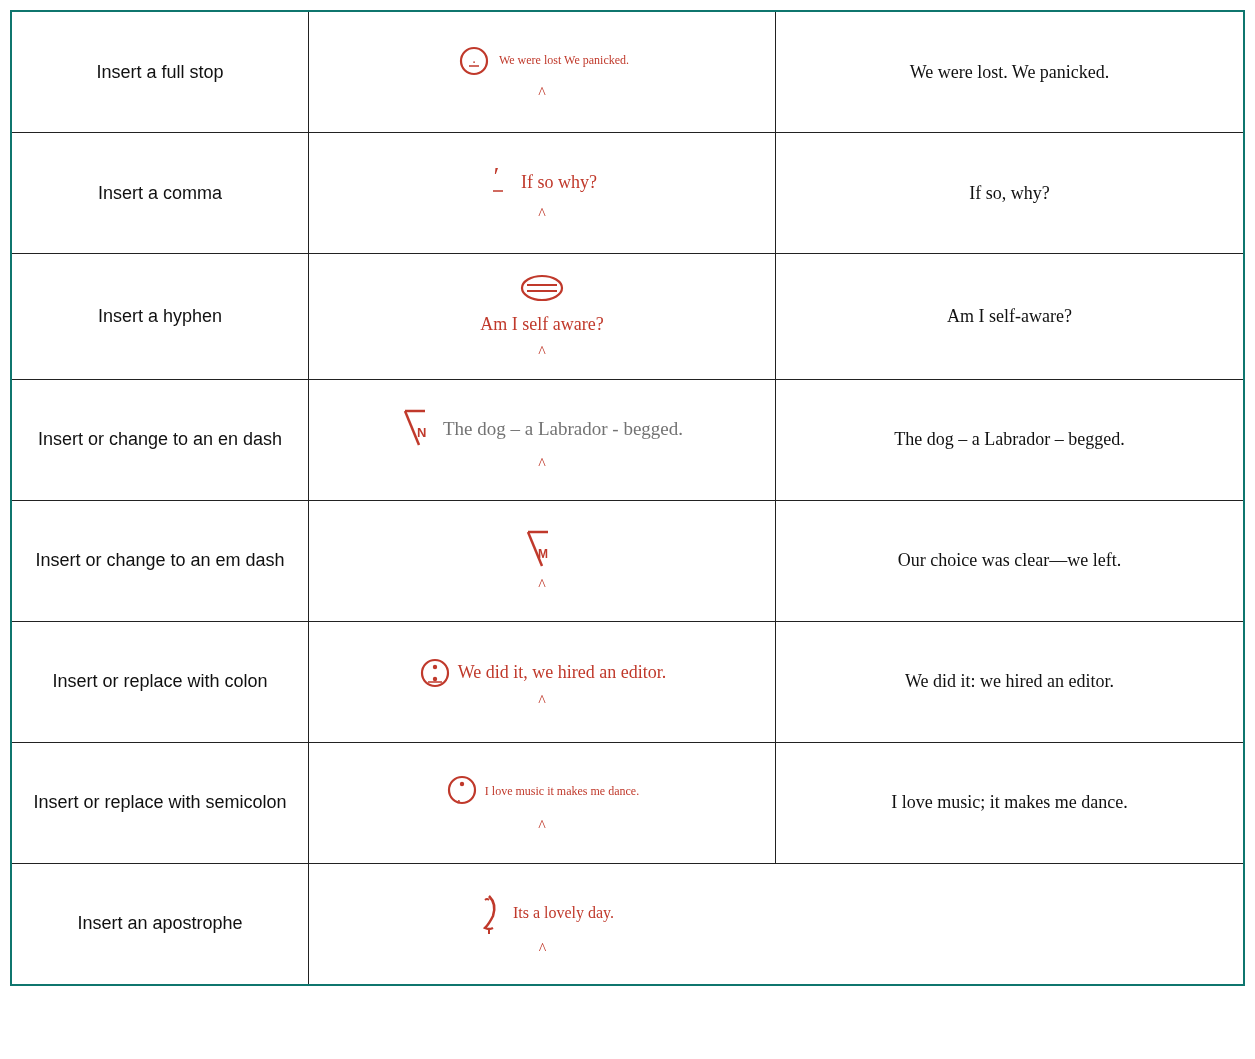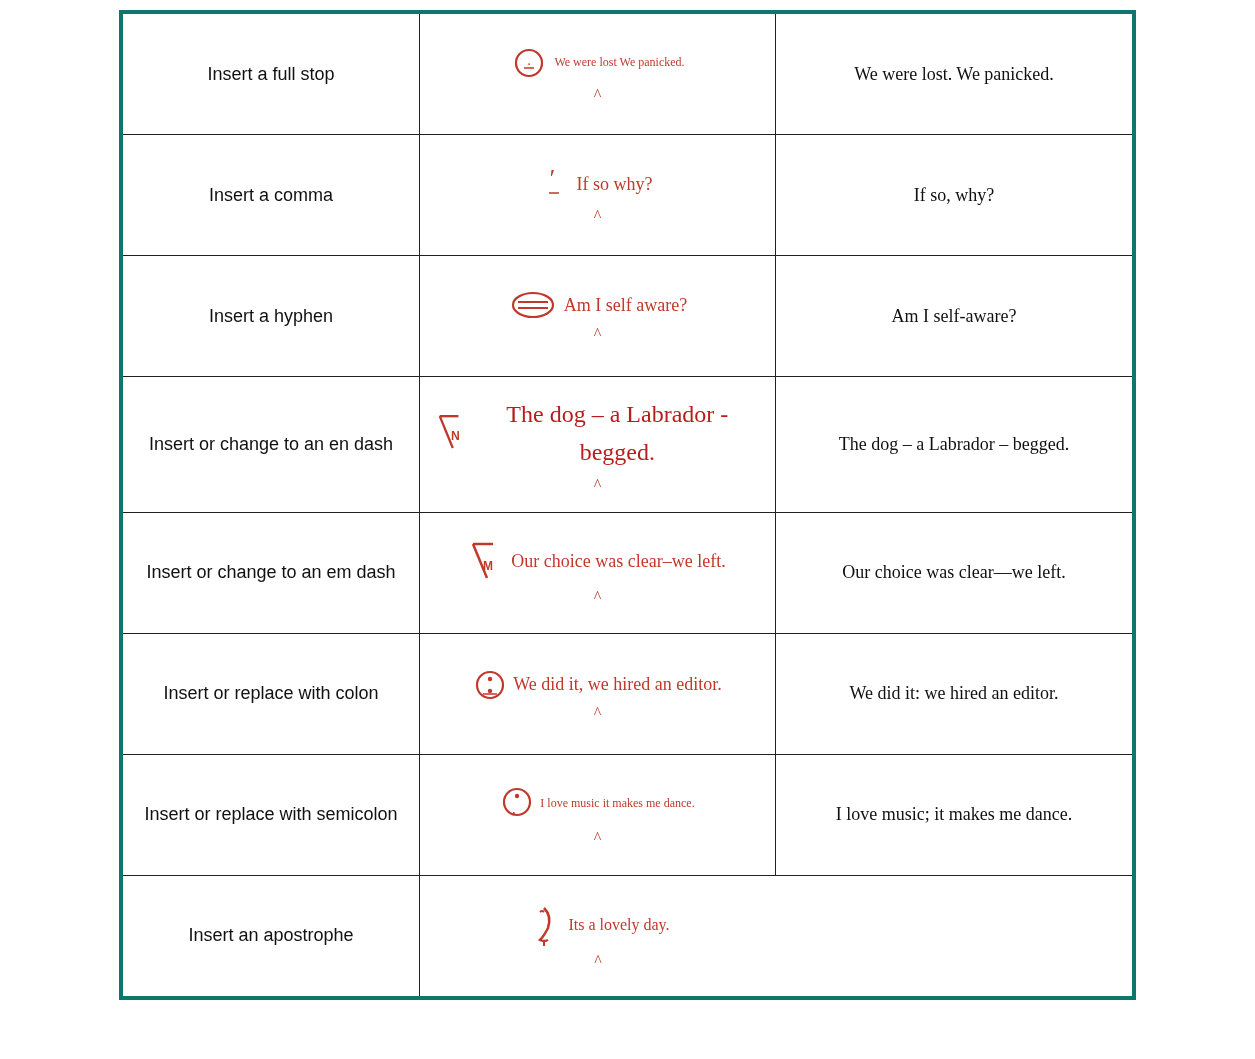--- a/index.html
+++ b/index.html
@@ -5,22 +5,22 @@
     * { box-sizing: border-box; margin: 0; padding: 0; }
     body {
       font-family: Georgia, 'Times New Roman', serif;
       background: #fff;
       display: flex;
       justify-content: center;
       align-items: flex-start;
       padding: 10px;
     }
     .table-wrap {
-      width: 1017px;
-      border: 4px solid #0f766e;
+      width: 1235px;
+      border: 2px solid #0f766e;
     }
     .row {
       display: grid;
       grid-template-columns: 297px 1fr 1fr;
       border-bottom: 1.5px solid #222;
     }
     .row:last-child {
       border-bottom: none;
     }
     .cell {
@@ -102,21 +102,21 @@
       </div>
       <div class="cell">
         <span class="cell-corrected">If so, why?</span>
       </div>
     </div>
     <div class="row">
       <div class="cell">
         <span class="cell-label">Insert a hyphen</span>
       </div>
       <div class="cell" style="flex-direction: column; gap: 4px;">
-        <div style="display: flex; align-items: center; justify-content: center; gap: 6px;">
+        <div style="display: flex; align-items: center; justify-content: center; gap: 6px; flex-direction: column;">
           <svg width="50" height="32" viewBox="0 0 50 32" class="svg-mark">
         <ellipse cx="25" cy="16" rx="20" ry="12" fill="none" stroke="#c0392b" stroke-width="2.2"></ellipse>
         <line x1="10" y1="13" x2="40" y2="13" stroke="#c0392b" stroke-width="2"></line>
         <line x1="10" y1="19" x2="40" y2="19" stroke="#c0392b" stroke-width="2"></line>
       </svg>
           <span class="cell-example red" style="color: rgb(192, 57, 43); font-size: 18px;">Am I self aware?</span>
         </div>
         <div style="color: rgb(192, 57, 43); font-size: 16px; text-align: center;">^</div>
       </div>
       <div class="cell">
@@ -128,41 +128,40 @@
         <span class="cell-label">Insert or change to
 an en dash</span>
       </div>
       <div class="cell" style="flex-direction: column; gap: 4px;">
         <div style="display: flex; align-items: center; justify-content: center; gap: 6px;">
           <svg width="36" height="44" viewBox="0 0 36 44" class="svg-mark">
         <line x1="4" y1="4" x2="18" y2="38" stroke="#c0392b" stroke-width="2.5"></line>
         <line x1="4" y1="4" x2="24" y2="4" stroke="#c0392b" stroke-width="2.5"></line>
         <text x="16" y="30" fill="#c0392b" font-size="13" font-family="Arial" font-weight="bold">N</text>
       </svg>
-          <span class="cell-example red" style="color: #b91c1c; font-size: 24px;">The dog – a Labrador - begged.</span>
+          <span class="cell-example red" style="color: #737373; font-size: 19px;">The dog – a Labrador - begged.</span>
         </div>
         <div style="color: rgb(192, 57, 43); font-size: 16px; text-align: center;">^</div>
       </div>
       <div class="cell">
         <span class="cell-corrected">The dog – a Labrador – begged.</span>
       </div>
     </div>
     <div class="row">
       <div class="cell">
         <span class="cell-label">Insert or change to
 an em dash</span>
       </div>
       <div class="cell" style="flex-direction: column; gap: 4px;">
         <div style="display: flex; align-items: center; justify-content: center; gap: 6px;">
           <svg width="36" height="44" viewBox="0 0 36 44" class="svg-mark">
         <line x1="4" y1="4" x2="18" y2="38" stroke="#c0392b" stroke-width="2.5"></line>
         <line x1="4" y1="4" x2="24" y2="4" stroke="#c0392b" stroke-width="2.5"></line>
         <text x="14" y="30" fill="#c0392b" font-size="12" font-family="Arial" font-weight="bold">M</text>
       </svg>
-          <span class="cell-example red" style="color: rgb(192, 57, 43); font-size: 18px;">Our choice was clear–we left.</span>
         </div>
         <div style="color: rgb(192, 57, 43); font-size: 16px; text-align: center;">^</div>
       </div>
       <div class="cell">
         <span class="cell-corrected">Our choice was clear—we left.</span>
       </div>
     </div>
     <div class="row">
       <div class="cell">
         <span class="cell-label">Insert or replace

